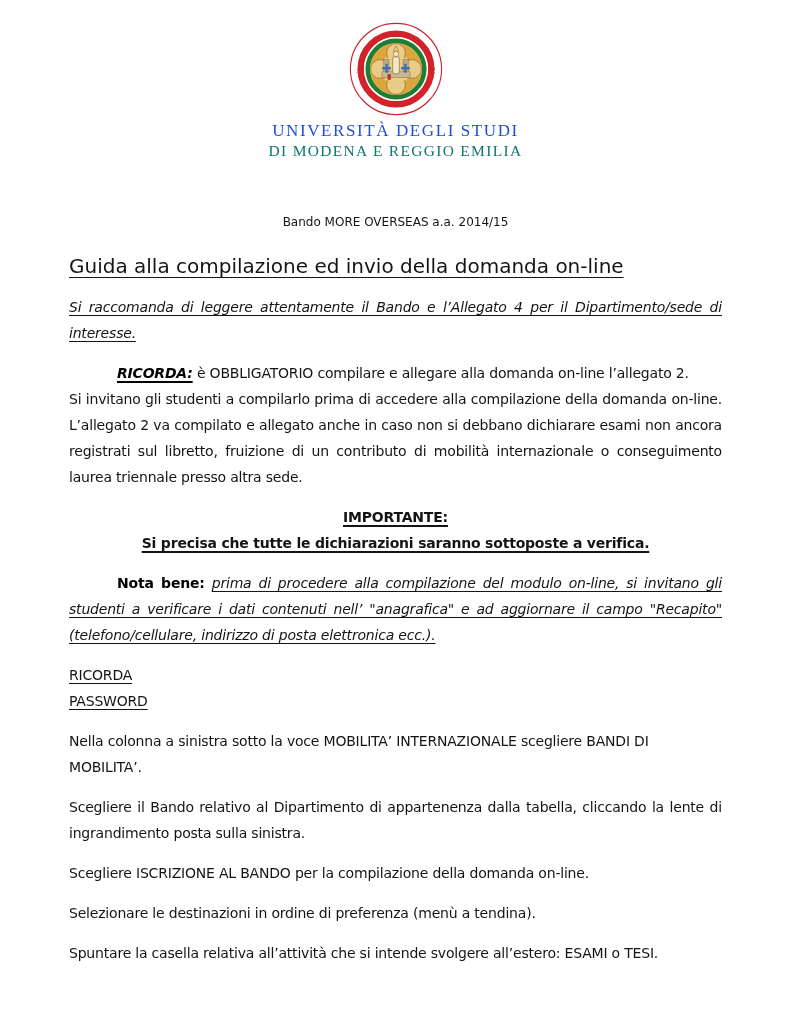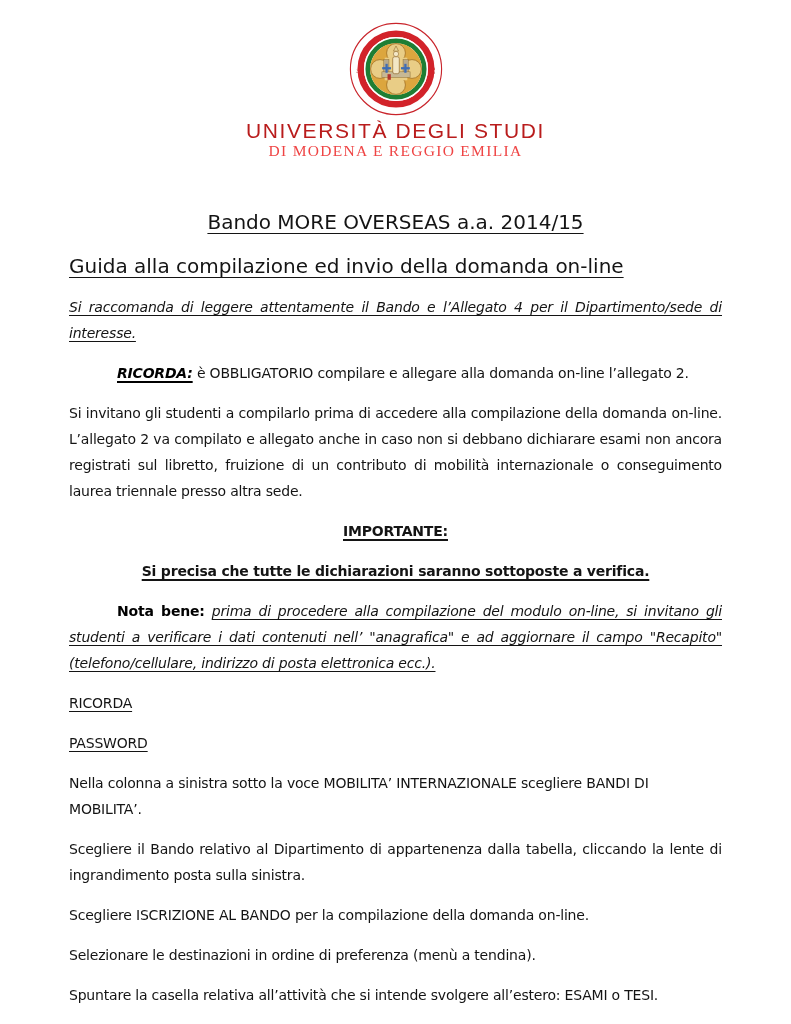--- a/index.html
+++ b/index.html
@@ -22,62 +22,61 @@
   }
   
   .masthead { text-align: center; }
   .seal {
     width: 94px;
     height: 94px;
     display: block;
     margin: 0 auto 4px auto;
   }
   .uni-line1 {
-    font-family: Liberation Sans, sans-serif;
-    font-size: 21px;
+    font-family: Liberation Serif, serif;
+    font-size: 17px;
     letter-spacing: 1.6px;
-    color: #b91c1c;
+    color: #1d4ed8;
     line-height: 21px;
   }
   .uni-line2 {
     font-family: "Liberation Serif", "DejaVu Serif", serif;
     font-size: 15.5px;
     letter-spacing: 1.3px;
-    color: #ef4444;
+    color: #0f766e;
     line-height: 19px;
   }
   
   .doc-title {
     margin: 48px 0 12px 0;
     text-align: center;
-    font-size: 20px;
+    font-size: 12px;
     font-weight: 400;
     line-height: 28px;
-    text-decoration: underline;
     text-underline-offset: 4px;
     text-decoration-thickness: 1.4px;
   }
   .doc-subtitle {
     margin: 16px 0 0 0;
     text-align: left;
     font-size: 20px;
     font-weight: 400;
     line-height: 28px;
     text-decoration: underline;
     text-underline-offset: 4px;
     text-decoration-thickness: 1.4px;
   }
   
   p {
     font-size: 14px;
     line-height: 26px;
     letter-spacing: -0.2px;
     margin: 14px 0 0 0;
   }
-  .m0 { margin-top: 14px; }
+  .m0 { margin-top: 0; }
   .just { text-align: justify; }
   .it { font-style: italic; }
   .b  { font-weight: 700; }
   .u  {
     text-decoration: underline;
     text-underline-offset: 3px;
     text-decoration-thickness: 1.2px;
   }
   .ub {
     text-decoration: underline;

